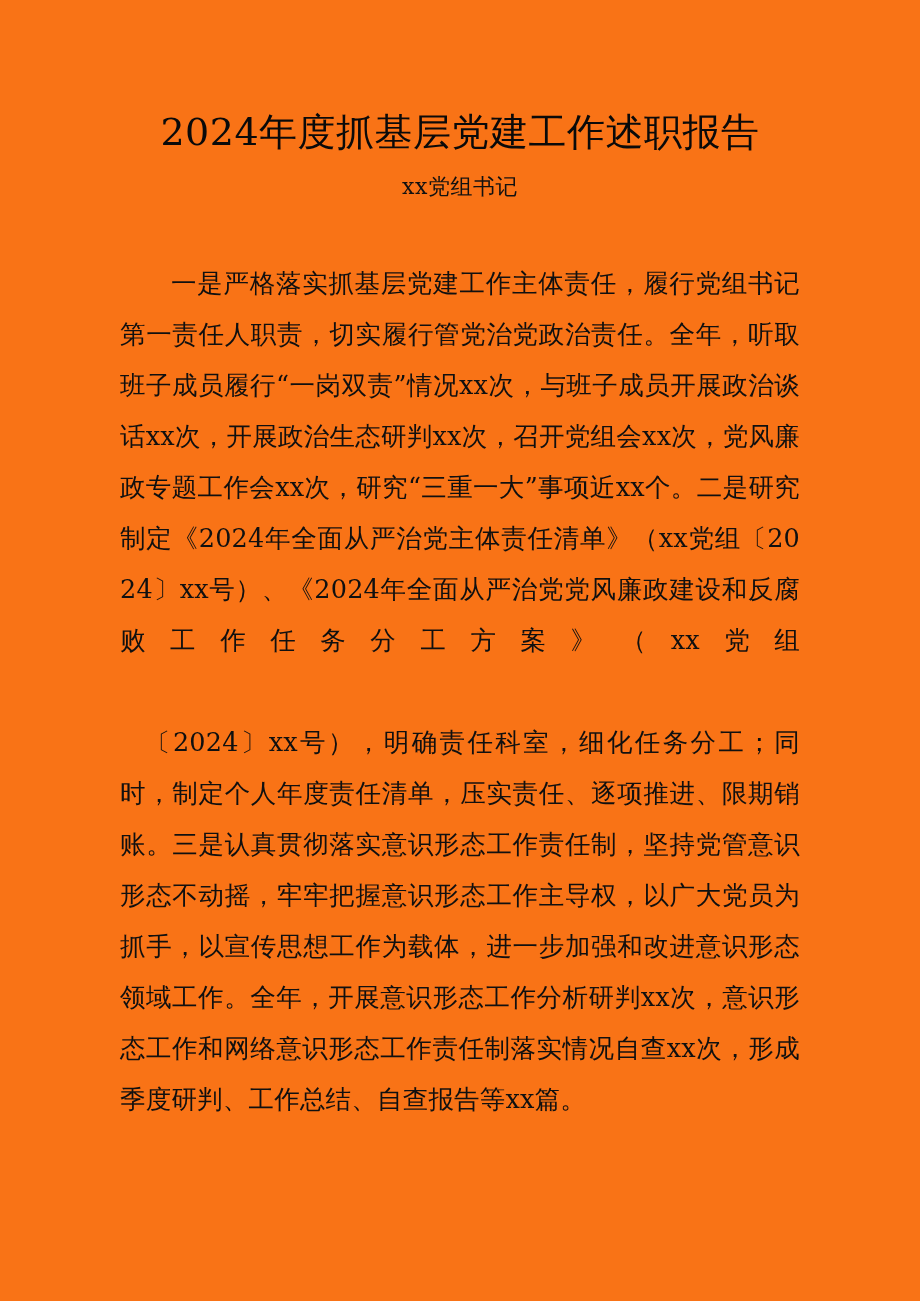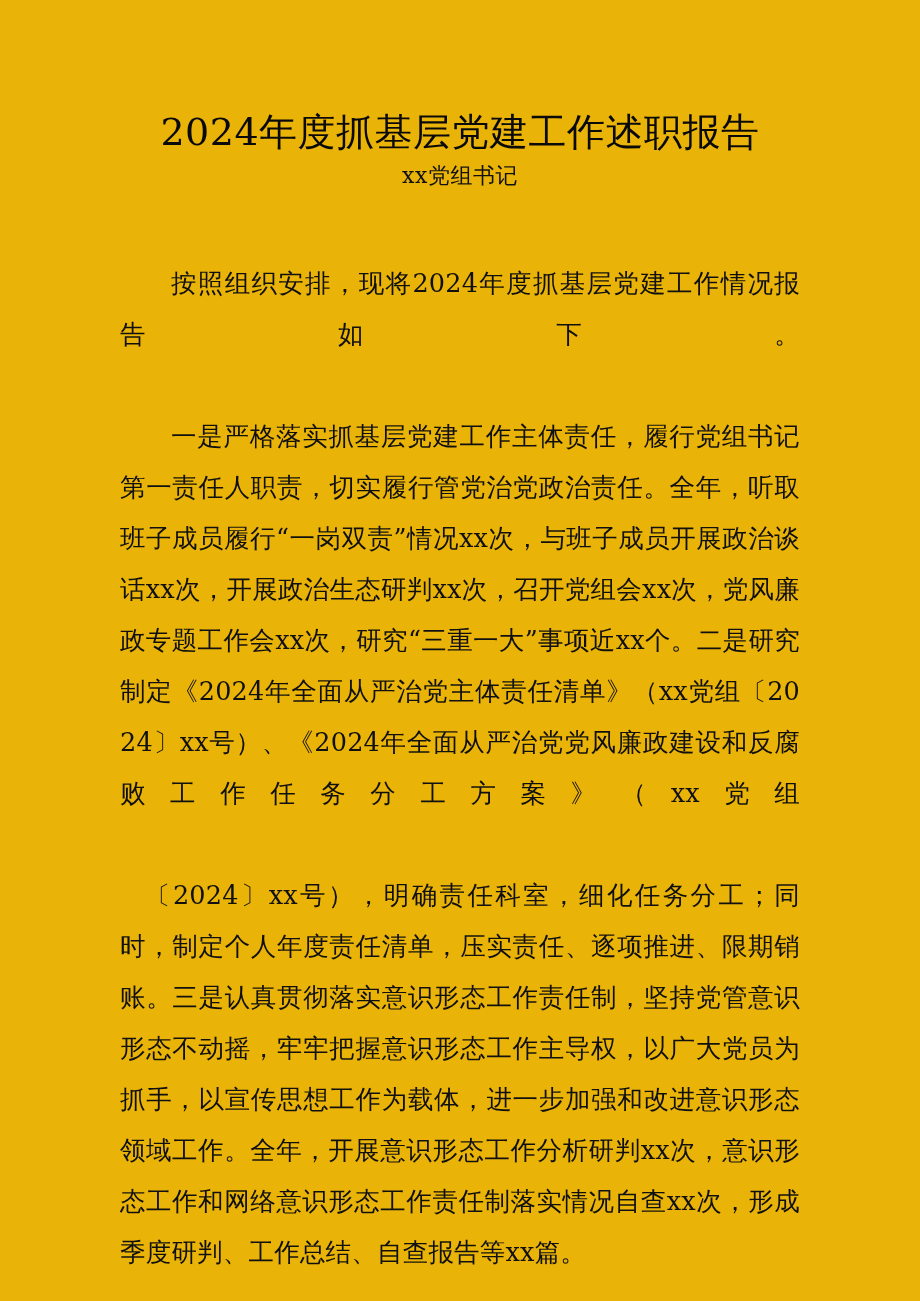--- a/index.html
+++ b/index.html
@@ -6,21 +6,21 @@
     margin: 0;
     padding: 0;
     background: #ffffff;
   }
 
   .page {
     position: relative;
     width: 920px;
     height: 1301px;
     margin: 0 auto;
-    background: #eab308;
+    background: #f97316;
     overflow: hidden;
     font-family: "DejaVu Serif", "Liberation Serif", serif;
     color: #0d0d0d;
     box-sizing: border-box;
     text-decoration: underline;
   }
 
   
   .doc-title {
     position: absolute;
@@ -32,21 +32,21 @@
     font-size: 38px;
     line-height: 48px;
     font-weight: 400;
     letter-spacing: 0.5px;
     color: #0a0a0a;
     white-space: nowrap;
   }
 
   .doc-subtitle {
     position: absolute;
-    top: 160px;
+    top: 171px;
     left: 0;
     width: 920px;
     text-align: center;
     font-family: "DejaVu Serif", "Liberation Serif", serif;
     font-size: 22px;
     line-height: 32px;
     font-weight: 400;
     letter-spacing: 0.5px;
     color: #111111;
     white-space: nowrap;
@@ -93,21 +93,20 @@
 <body>
 
 <div class="page">
 
   <div class="doc-title">2024年度抓基层党建工作述职报告</div>
 
   <div class="doc-subtitle">xx党组书记</div>
 
   <div class="body-col">
 
-    <p class="para">按照组织安排，现将2024年度抓基层党建工作情况报告如下。</p>
 
 
     <p class="para">一是严格落实抓基层党建工作主体责任，履行党组书记第一责任人职责，切实履行管党治党政治责任。全年，听取班子成员履行“一岗双责”情况xx次，与班子成员开展政治谈话xx次，开展政治生态研判xx次，召开党组会xx次，党风廉政专题工作会xx次，研究“三重一大”事项近xx个。二是研究制定《2024年全面从严治党主体责任清单》（xx党组〔2024〕xx号）、《2024年全面从严治党党风廉政建设和反腐败工作任务分工方案》（xx党组</p>
 
     <p class="para small-indent flush">〔2024〕xx号），明确责任科室，细化任务分工；同时，制定个人年度责任清单，压实责任、逐项推进、限期销账。三是认真贯彻落实意识形态工作责任制，坚持党管意识形态不动摇，牢牢把握意识形态工作主导权，以广大党员为抓手，以宣传思想工作为载体，进一步加强和改进意识形态领域工作。全年，开展意识形态工作分析研判xx次，意识形态工作和网络意识形态工作责任制落实情况自查xx次，形成季度研判、工作总结、自查报告等xx篇。</p>
 
   </div>
 
 </div>
 

